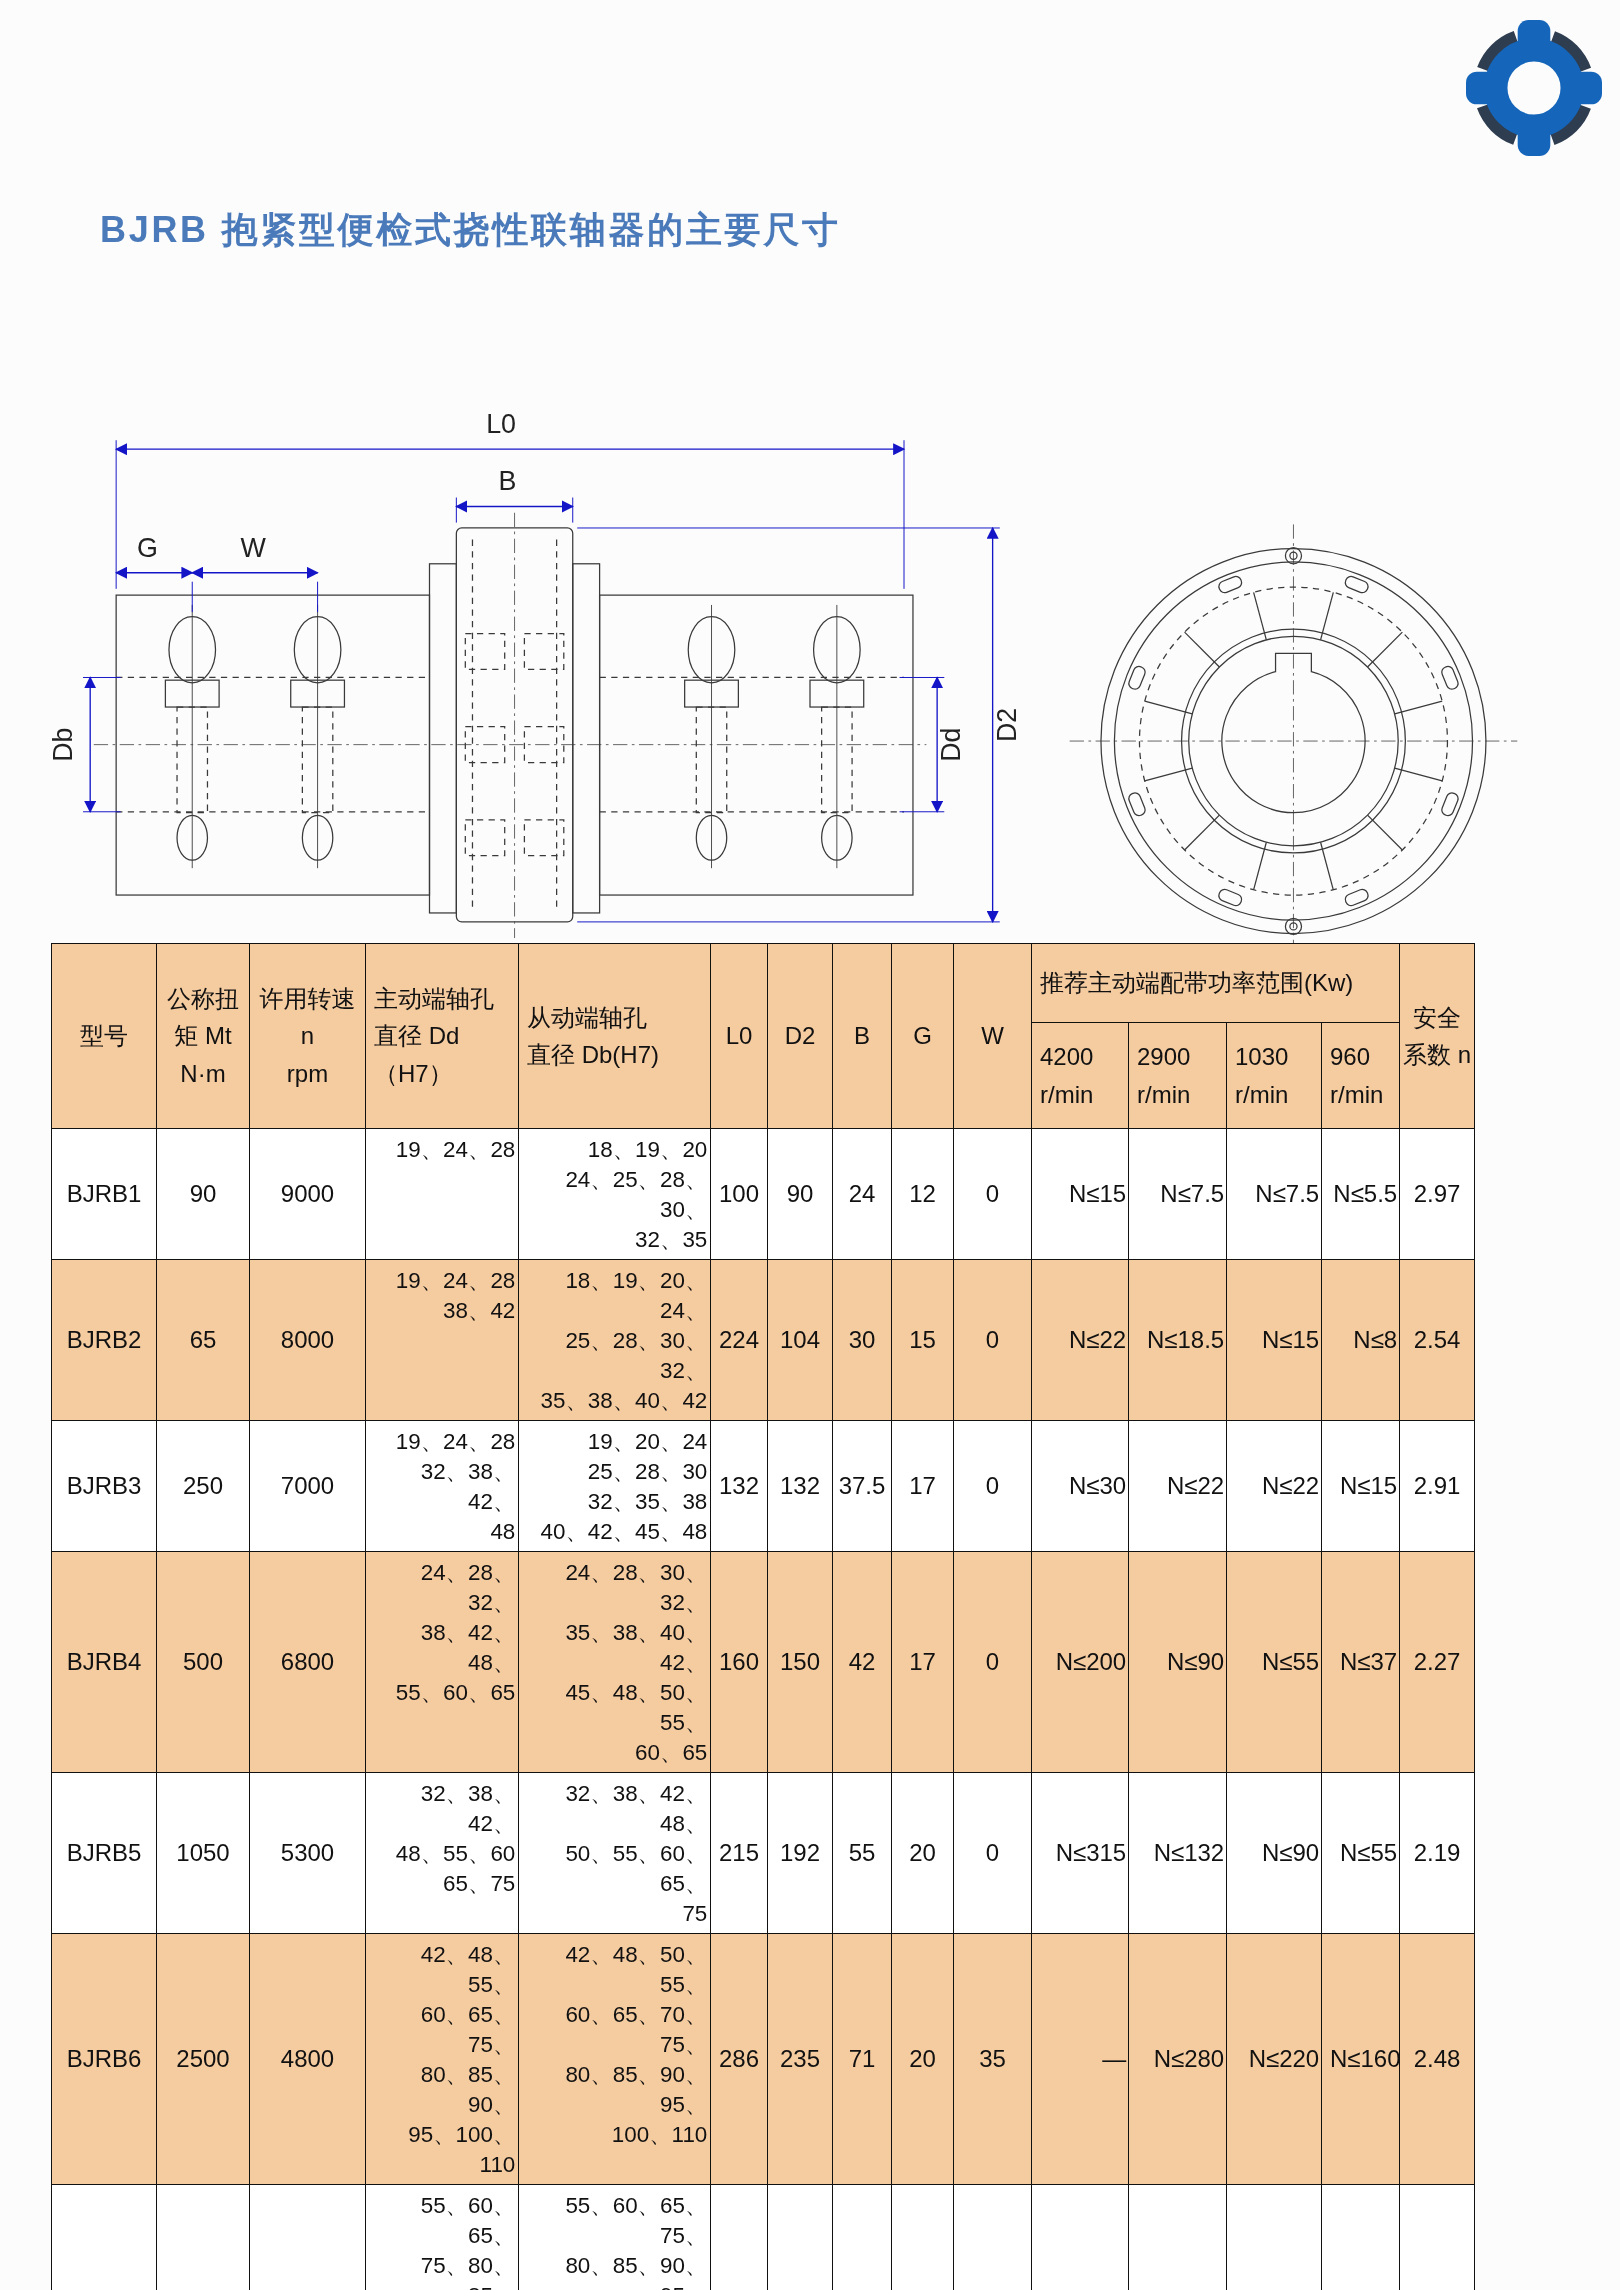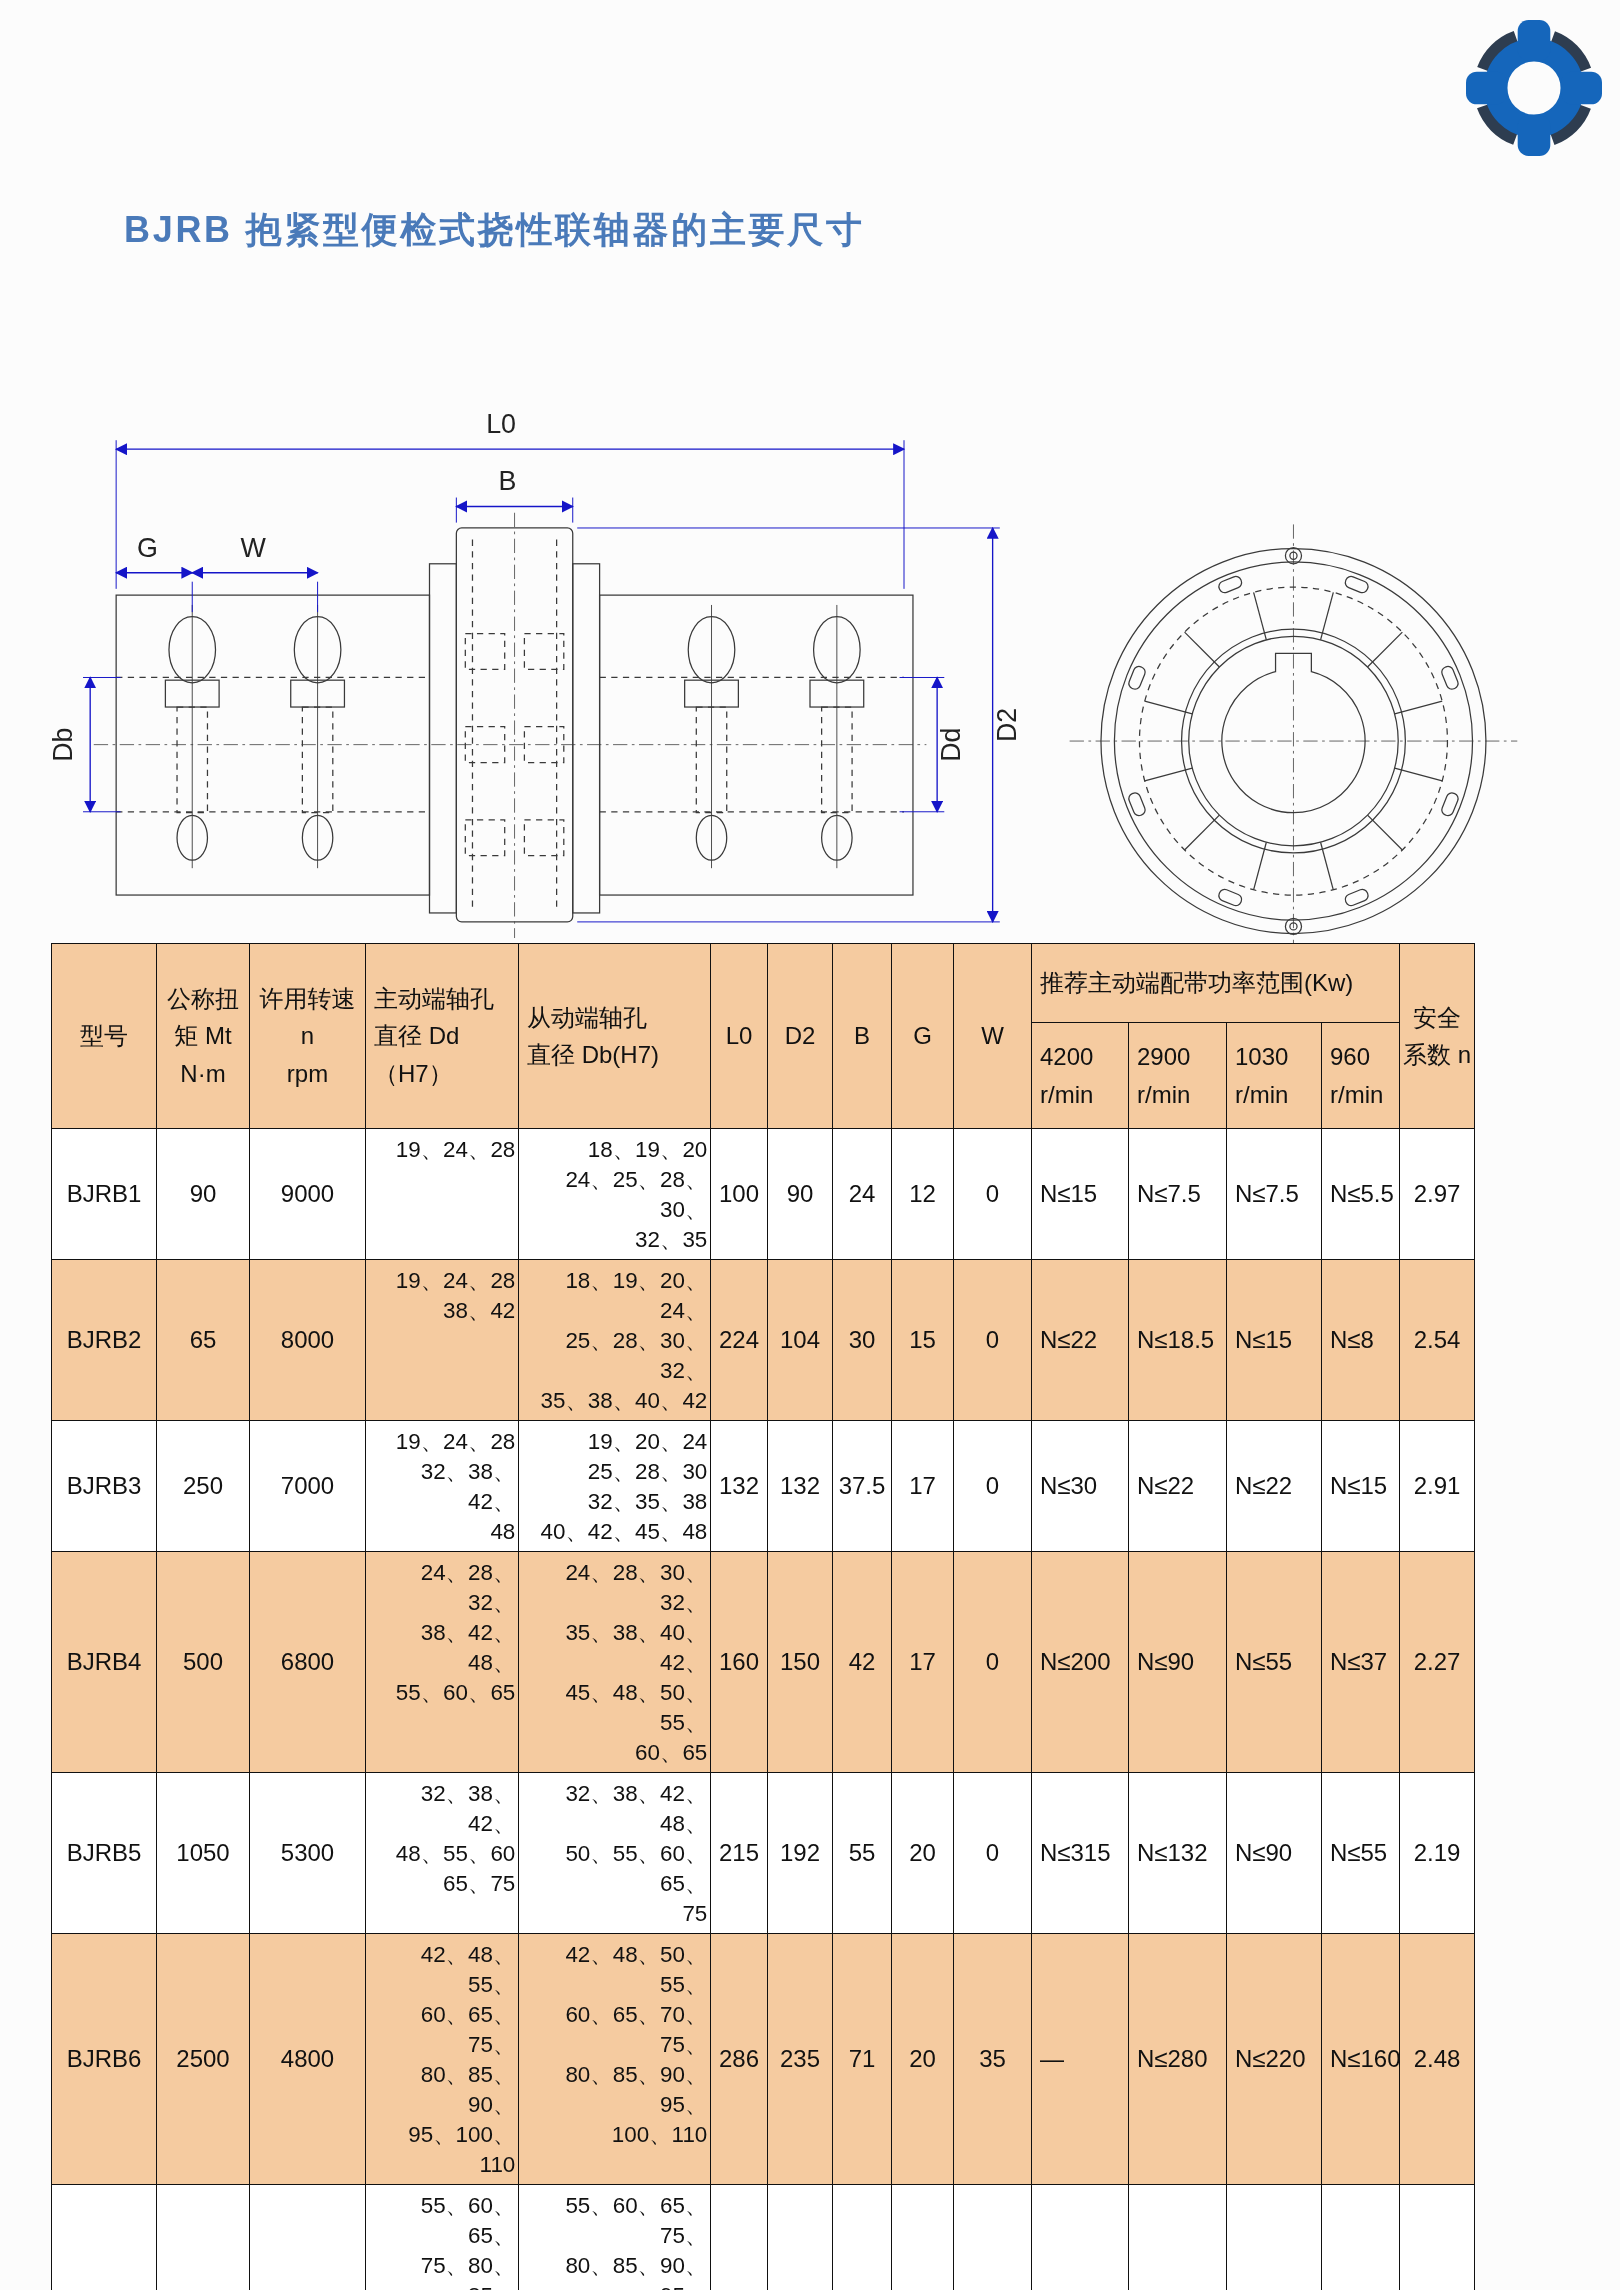--- a/index.html
+++ b/index.html
@@ -5,21 +5,20 @@
   html,body{margin:0;padding:0;}
   body{
     width:1620px;height:2291px;position:relative;background:#fcfcfc;
     font-family:"Liberation Sans","DejaVu Sans",sans-serif;color:#111;
   }
   
   .page-title{
     position:absolute;left:100px;top:206px;
     font-size:36px;font-weight:bold;letter-spacing:2.7px;
     color:var(--title-blue,#4a7ab9);
-    margin-left:24px;
   }
   
   .logo{position:absolute;left:1466px;top:19.7px;width:136px;height:136px;}
   
   .drawing{position:absolute;left:49px;top:365px;width:1522px;height:582px;}
   .geo{stroke:#3a3a3a;fill:none;stroke-width:1.4px;}
   .thin{stroke:#3a3a3a;fill:none;stroke-width:1px;}
   .dashed{stroke-dasharray:7 6;}
   .dashdot{stroke:#555;fill:none;stroke-width:1px;stroke-dasharray:16 5 3 5;}
   .dim{stroke:var(--dim-blue,#1515c8);fill:none;stroke-width:1.5px;}
@@ -47,21 +46,21 @@
   .spec .hrow1{height:79px;}
   .spec .hrow2{height:106px;}
   .spec td{
     font-size:24px;text-align:center;vertical-align:middle;
     height:115px;padding:1.8px;background:#fff;
   }
   .spec td.td-list{
     font-size:22.4px;text-align:right;vertical-align:top;
     padding:6.3px 2.7px 3.6px 8px;line-height:1.34;
   }
-  .spec td.td-left{text-align:left;padding-left:8px;}
+  .spec td.td-left{text-align:right;padding-left:8px;}
   .spec tr.shaded td{background:var(--peach,#f5cba0);}
 </style>
 </head>
 <body>
 
 <svg class="logo" viewBox="0 0 100 100">
   <circle cx="50" cy="50" r="40" fill="none" stroke-width="9" stroke-dasharray="35 27.8" transform="rotate(20 50 50)" stroke="#2e3d50"></circle>
   <circle cx="50" cy="50" r="28" fill="none" stroke-width="17" stroke="#1566bb"></circle>
   <rect x="38" y="0" width="24" height="30" rx="8" fill="#1566bb"></rect>
   <rect x="38" y="70" width="24" height="30" rx="8" fill="#1566bb"></rect>

